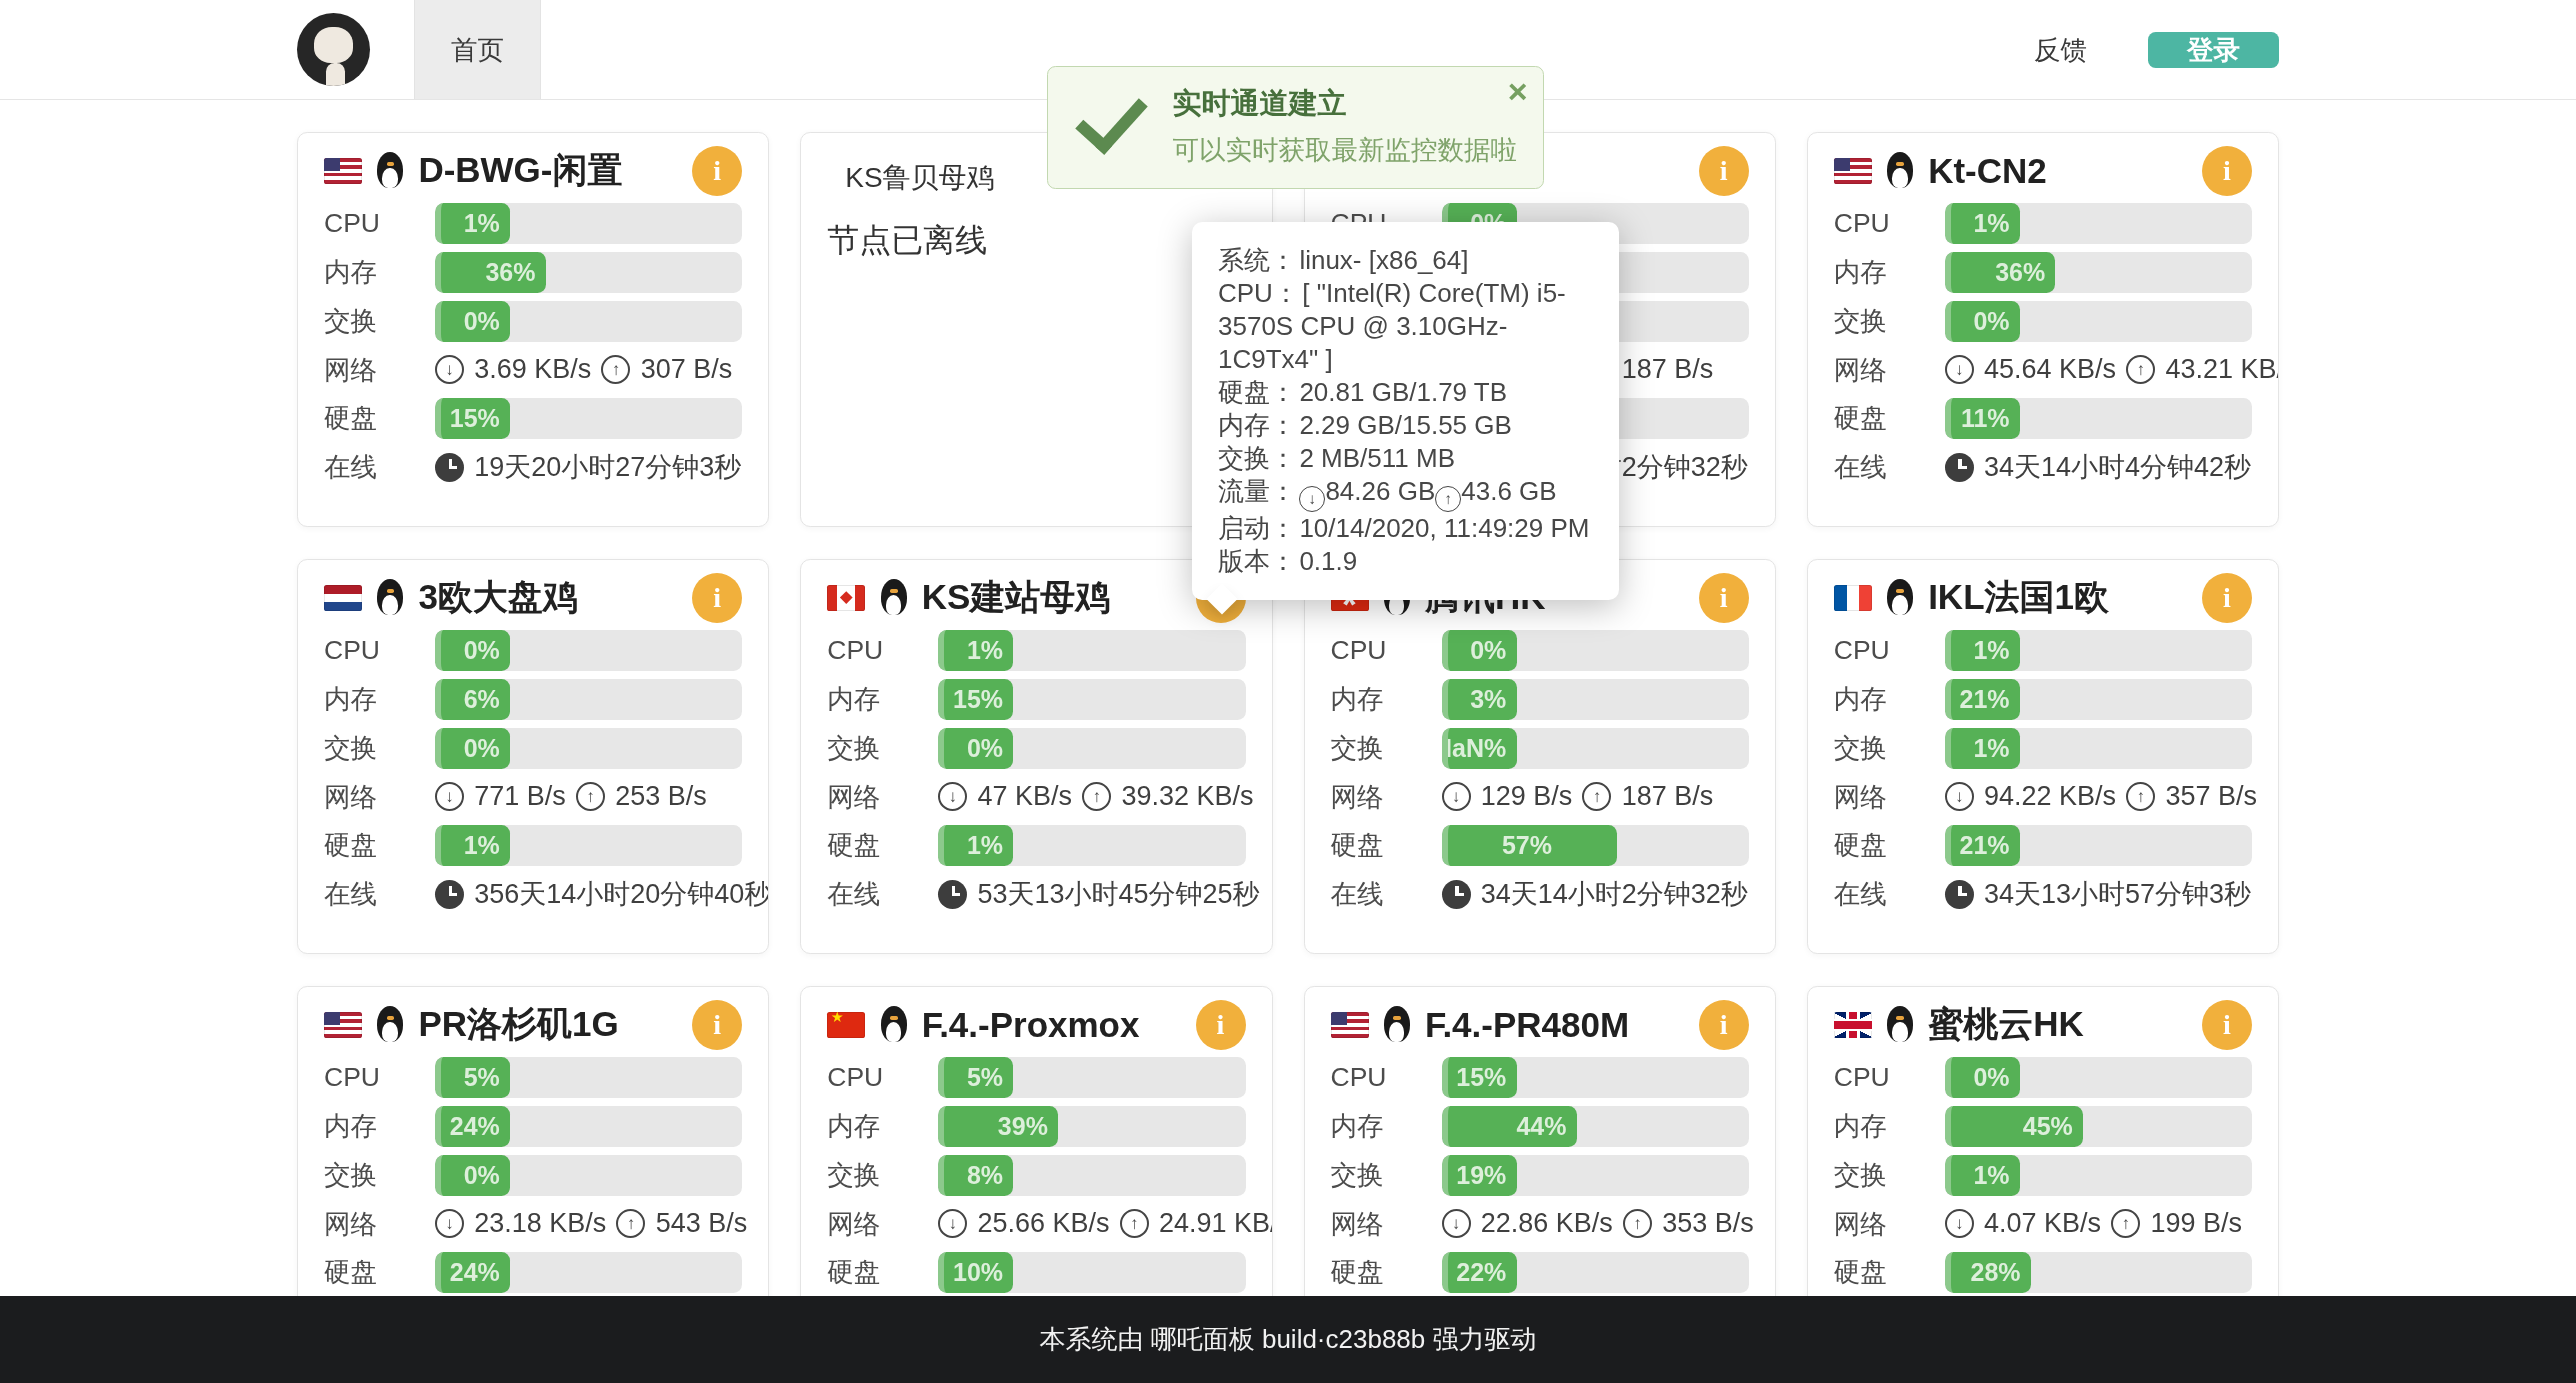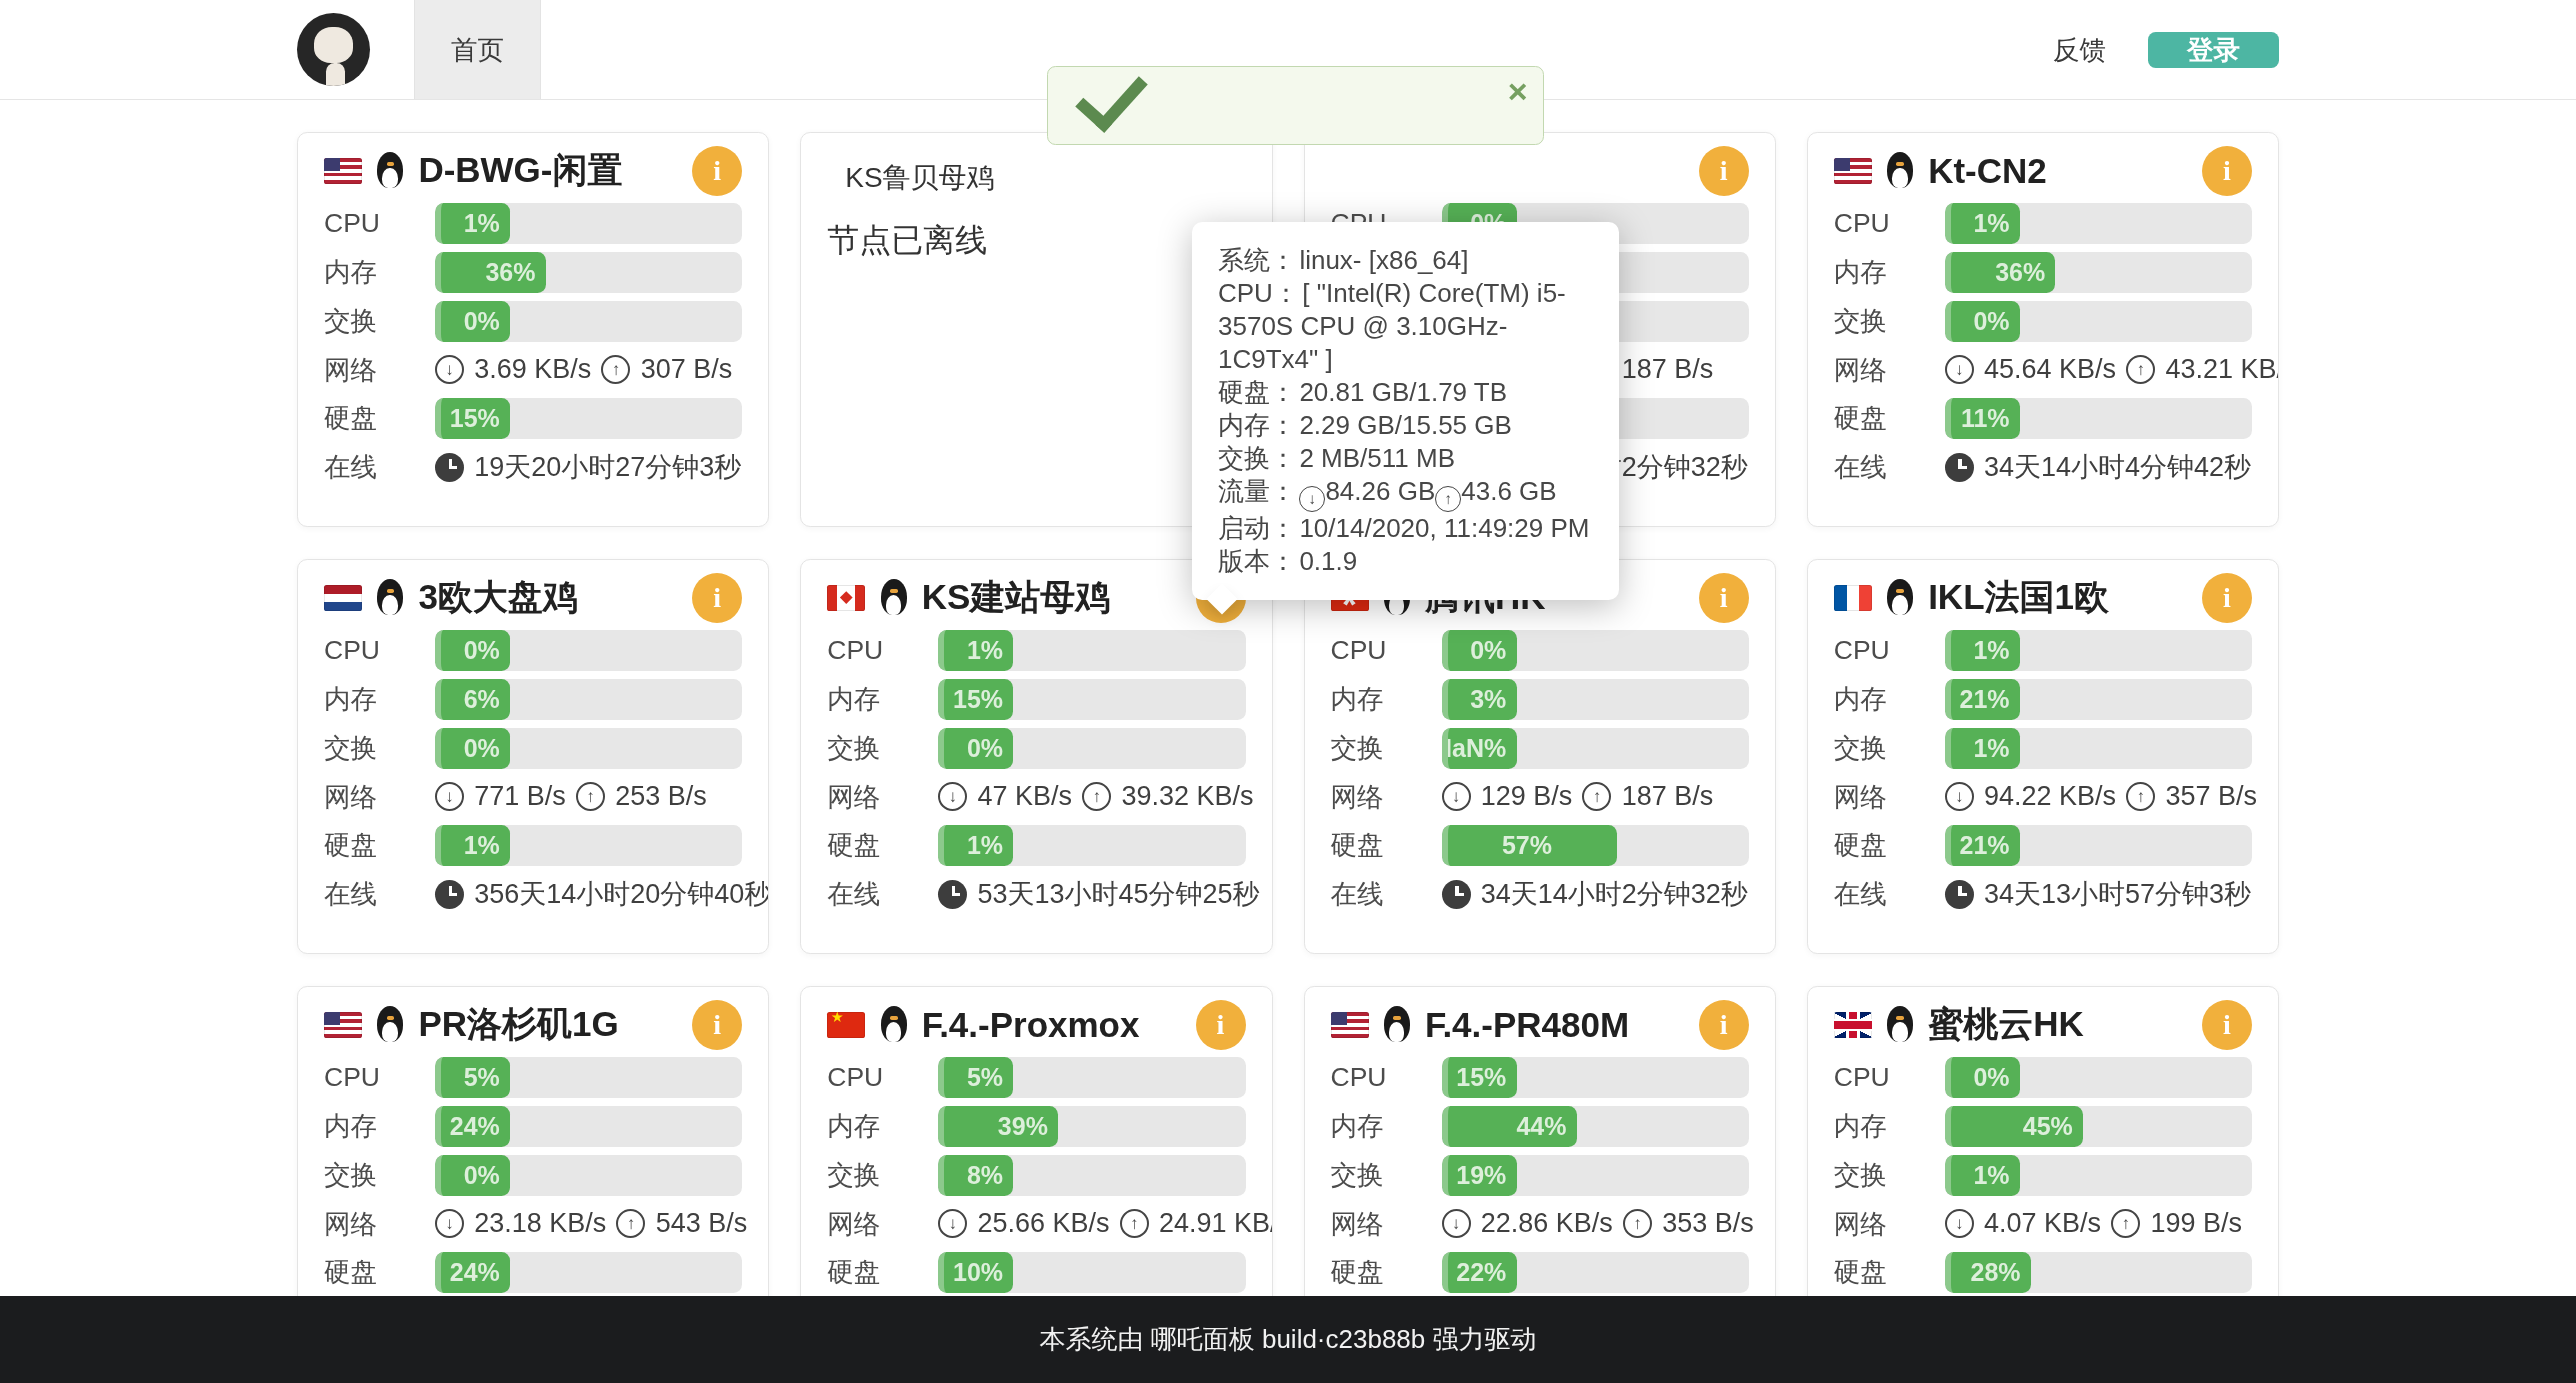--- a/index.html
+++ b/index.html
@@ -10,21 +10,21 @@
   }
   
   .navbar{position:relative;z-index:20;height:99px;background:#fff;border-bottom:1.7px solid var(--navbar-border,#e5e5e5);}
   .nav-inner{width:1982px;margin:0 auto;height:100%;display:flex;align-items:center;}
   .logo{width:73px;height:73px;border-radius:50%;background:#262626;position:relative;overflow:hidden;flex:none;margin-right:44px;}
   .logo::before{content:"";position:absolute;left:17px;top:13.7px;width:39px;height:36px;background:#efe9e0;border-radius:46% 46% 42% 42%;}
   .logo::after{content:"";position:absolute;left:29px;bottom:-3.4px;width:19px;height:26px;background:#efe9e0;border-radius:8.5px 8.5px 0 0;}
   .nav-tab{height:100%;display:flex;align-items:center;padding:0 36px;background:var(--tab-bg,#ececec);
     border-left:1.7px solid #e3e3e3;border-right:1.7px solid #e3e3e3;font-size:26.5px;color:#3a3a3a;cursor:pointer;}
   .nav-right{margin-left:auto;display:flex;align-items:center;}
-  .nav-feedback{font-size:26.5px;color:#3a3a3a;margin-right:42px;cursor:pointer;font-family:Liberation Mono, monospace;}
+  .nav-feedback{font-size:26.5px;color:#3a3a3a;margin-right:61px;cursor:pointer;font-family:Liberation Mono, monospace;}
   .login-btn{background:var(--login-teal,#4db6a3);color:#fff;font-size:26.5px;font-weight:700;
     padding:0 39px;border-radius:7.7px;border:none;cursor:pointer;}
   
   .grid{position:relative;z-index:1;width:1982px;margin:32px auto 0;display:grid;
     grid-template-columns:repeat(4,1fr);column-gap:31px;row-gap:32px;}
   .card{height:395px;background:#fff;border:1.7px solid var(--card-border,#e4e4e4);border-radius:10.2px;
     padding:13.7px 26px 22px;box-sizing:border-box;box-shadow:0 1.7px 6.8px rgba(0,0,0,.04);overflow:hidden;}
   .card-title{display:flex;align-items:center;gap:13.7px;height:48px;margin-bottom:8.5px;}
   .server-name{font-size:35px;font-weight:700;color:var(--text-dark,#212121);white-space:nowrap;}
   .info-icon{margin-left:auto;width:50px;height:50px;border-radius:50%;background:var(--info-orange,#f1b03c);
@@ -734,20 +734,24 @@
         <div class="stat-value">
           <span class="clock-icon"></span>
           <span></span>
         </div>
       </div>
     </div>
   </div>
 
 <div class="toast">
   <span class="check-icon"></span>
+  <div>
+    <div class="toast-title">实时通道建立</div>
+    <div class="toast-msg">可以实时获取最新监控数据啦</div>
+  </div>
   <span class="toast-close">×</span>
 </div>
 
 <div class="tooltip">
   <div class="tip-body">
       <div class="tip-row"><span class="tip-label">系统：</span><span>linux- [x86_64]</span></div>
       <div class="tip-row"><span class="tip-label">CPU：</span><span>[ "Intel(R) Core(TM) i5-3570S CPU @ 3.10GHz-1C9Tx4" ]</span></div>
       <div class="tip-row"><span class="tip-label">硬盘：</span><span>20.81 GB/1.79 TB</span></div>
       <div class="tip-row"><span class="tip-label">内存：</span><span>2.29 GB/15.55 GB</span></div>
       <div class="tip-row"><span class="tip-label">交换：</span><span>2 MB/511 MB</span></div>

